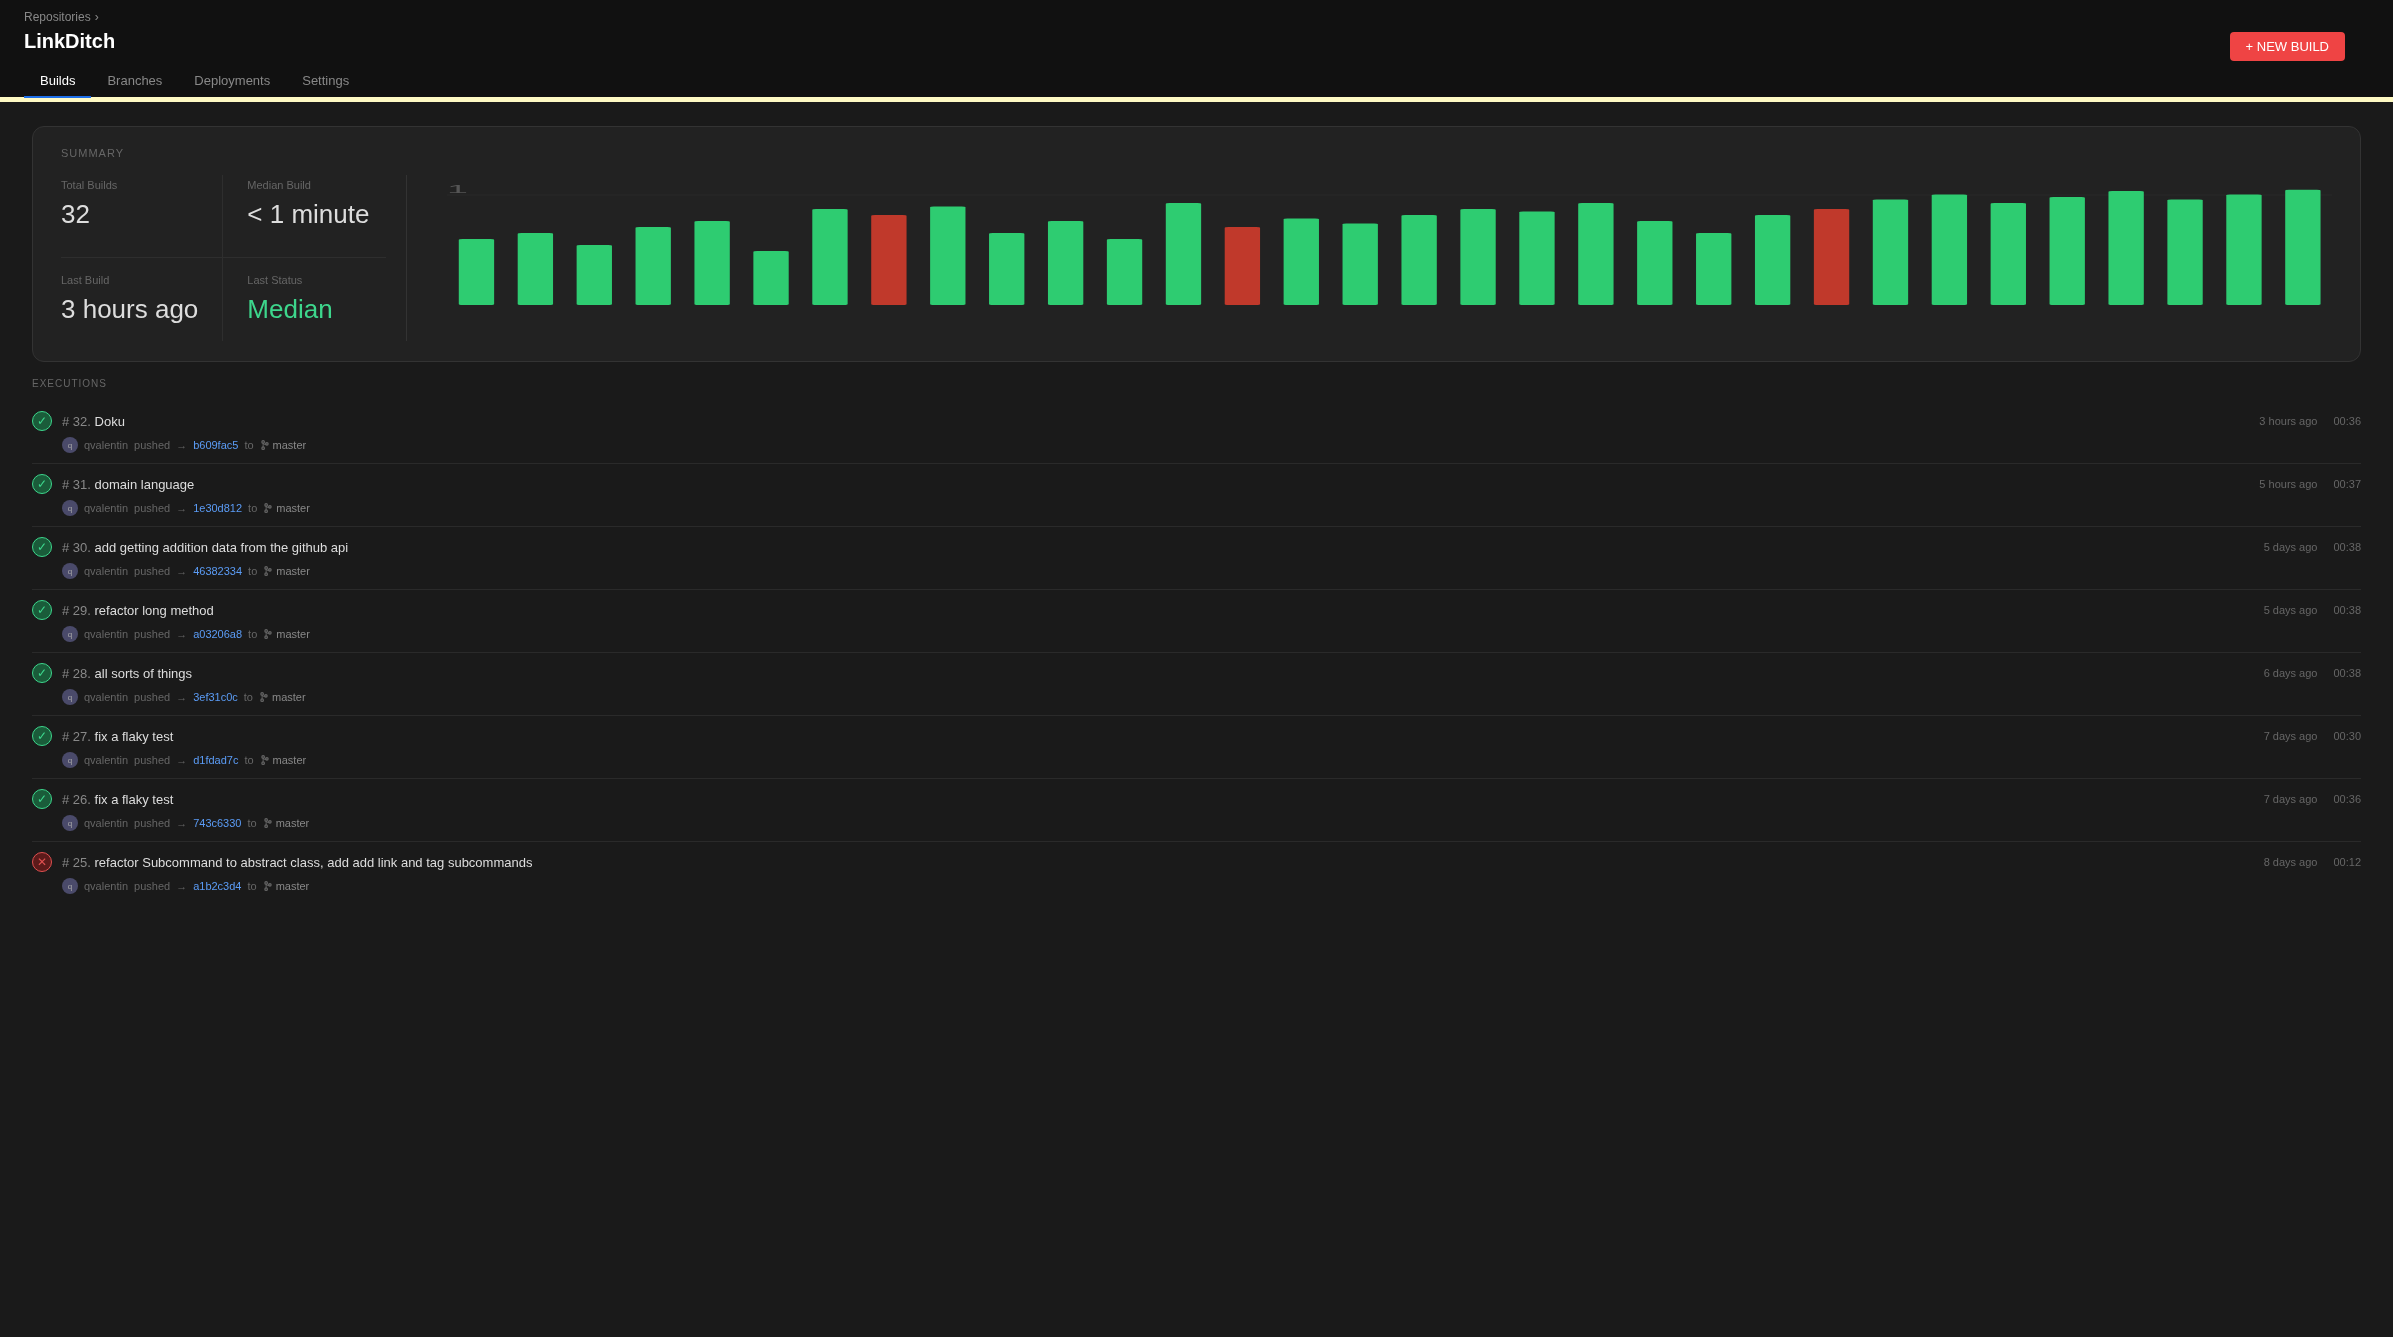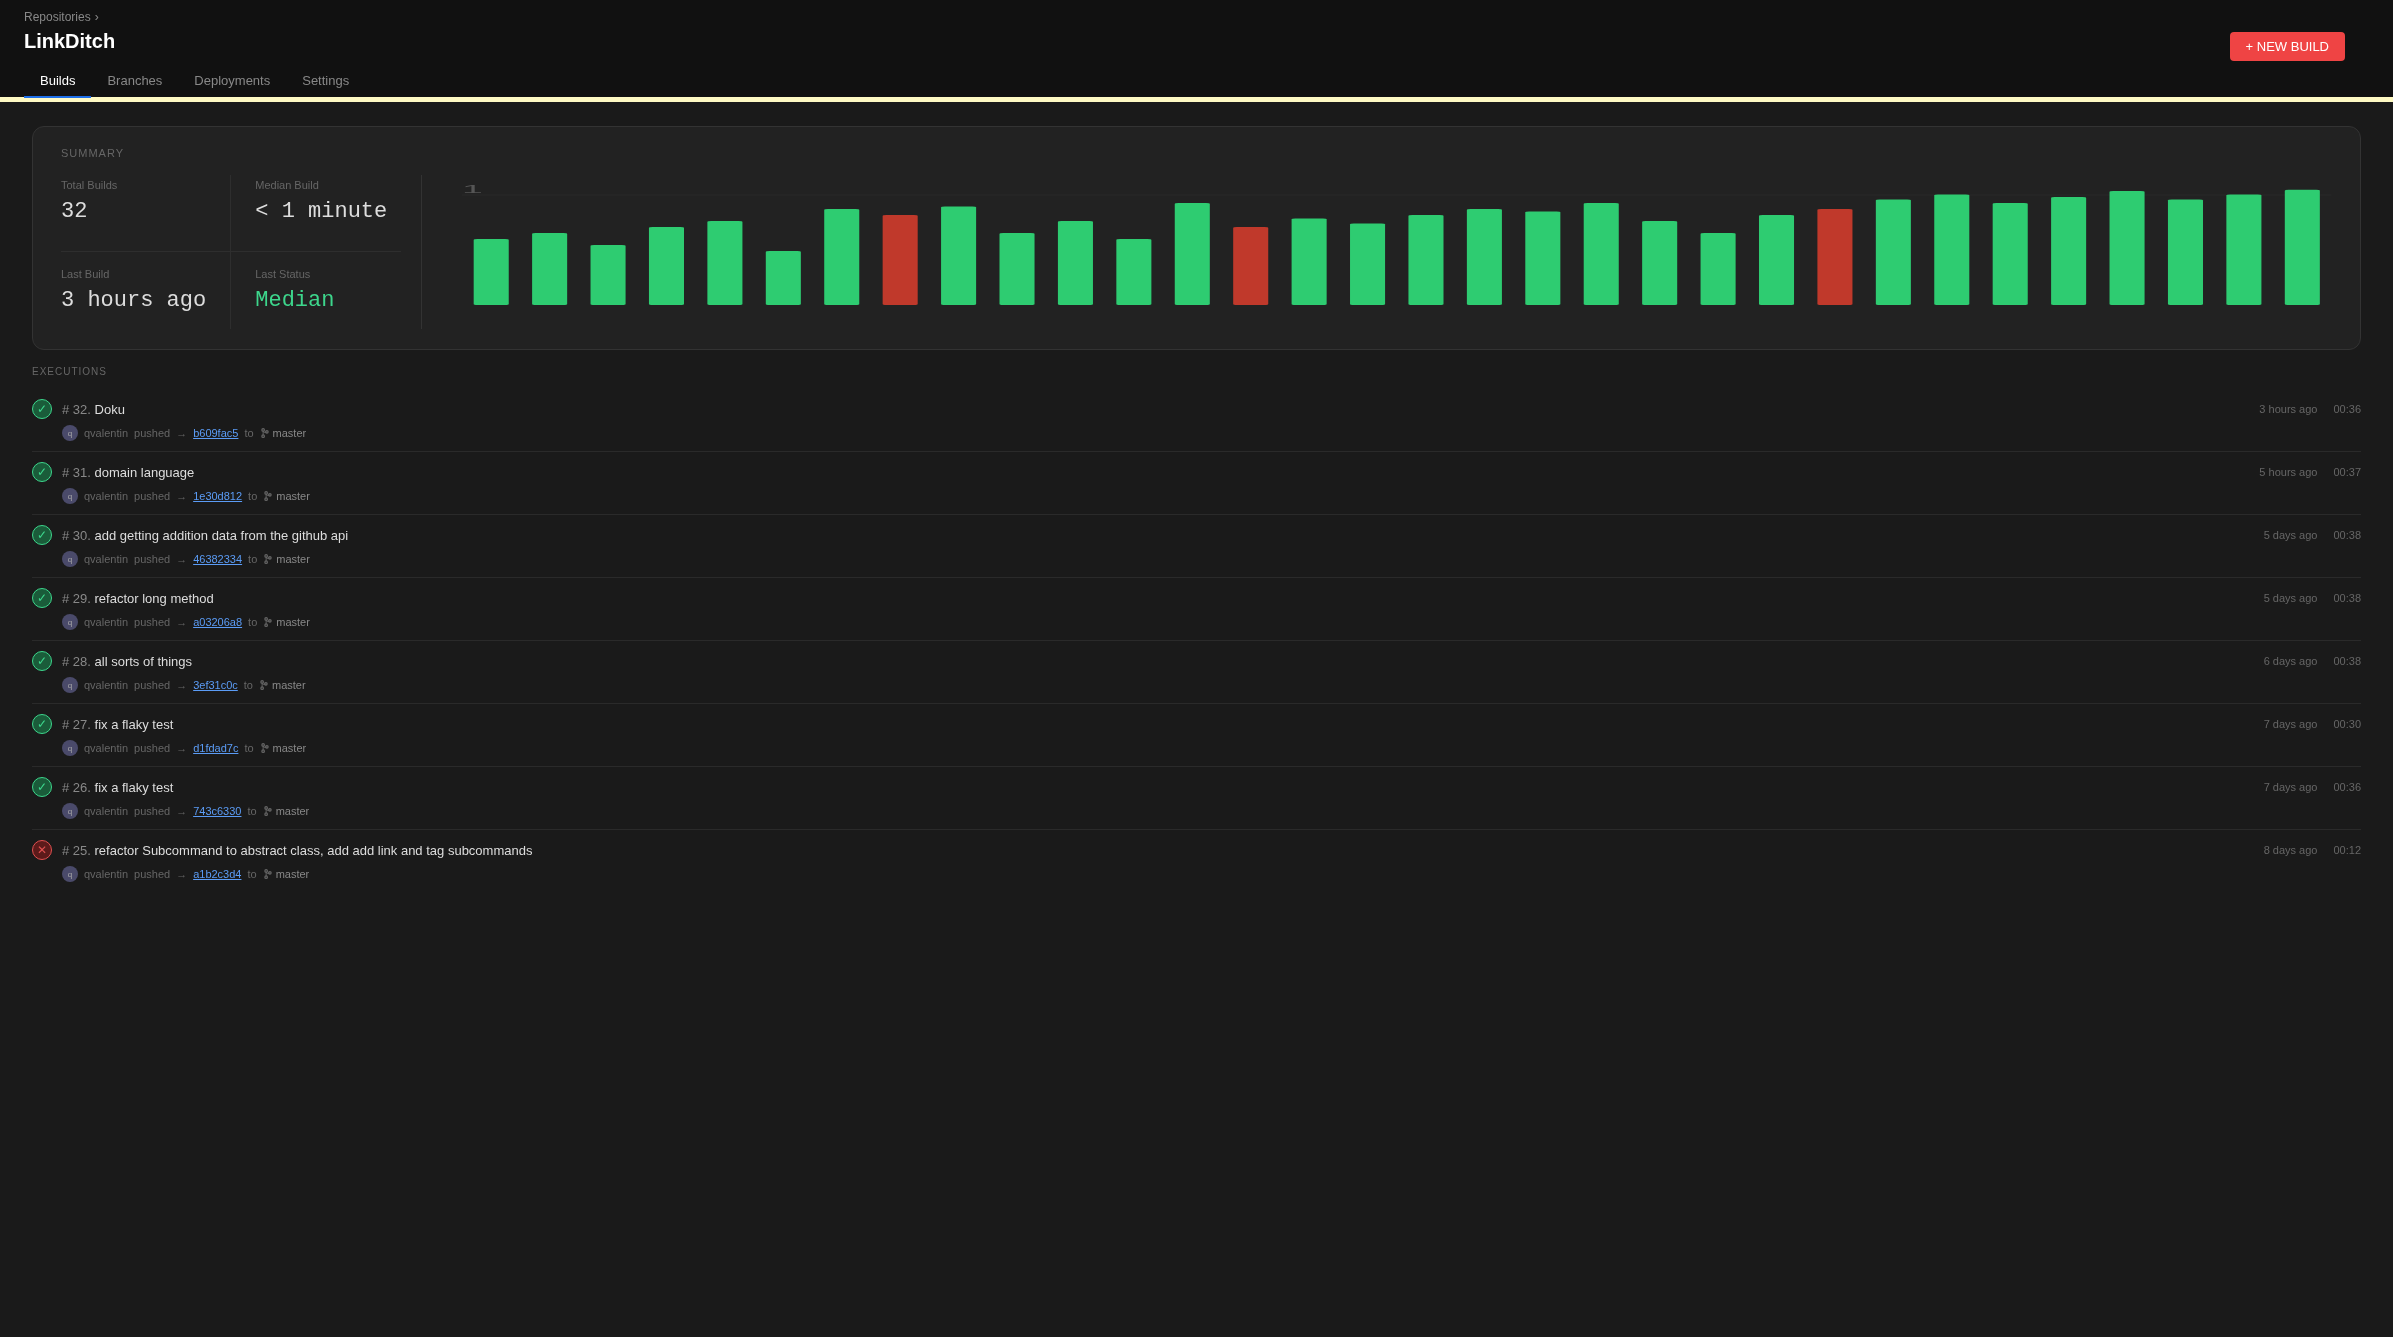--- a/index.html
+++ b/index.html
@@ -92,24 +92,23 @@
       display: flex;
       gap: 0;
       align-items: stretch;
     }
     .stat-label {
       font-size: 11px;
       color: #666;
       margin-bottom: 8px;
     }
     .stat-value {
-      font-size: 22px;
+      font-size: 26px;
       font-weight: 500;
       color: #ddd;
-      font-family: Liberation Mono, monospace;
     }
     .stat-value.success { color: #3dd68c; }
     
     .chart-area {
       flex: 1;
       position: relative;
       height: 130px;
       margin-left: 20px;
     }
     .chart-svg {
@@ -167,21 +166,20 @@
       background: #4a4a6a;
       display: inline-flex;
       align-items: center;
       justify-content: center;
       font-size: 8px;
       color: #aaa;
       flex-shrink: 0;
     }
     .commit-hash {
       color: #5b9cf6;
-      text-decoration: underline;
     }
     .branch-name {
       color: #888;
       display: flex;
       align-items: center;
       gap: 3px;
     }
     .execution-right {
       margin-left: auto;
       display: flex;

